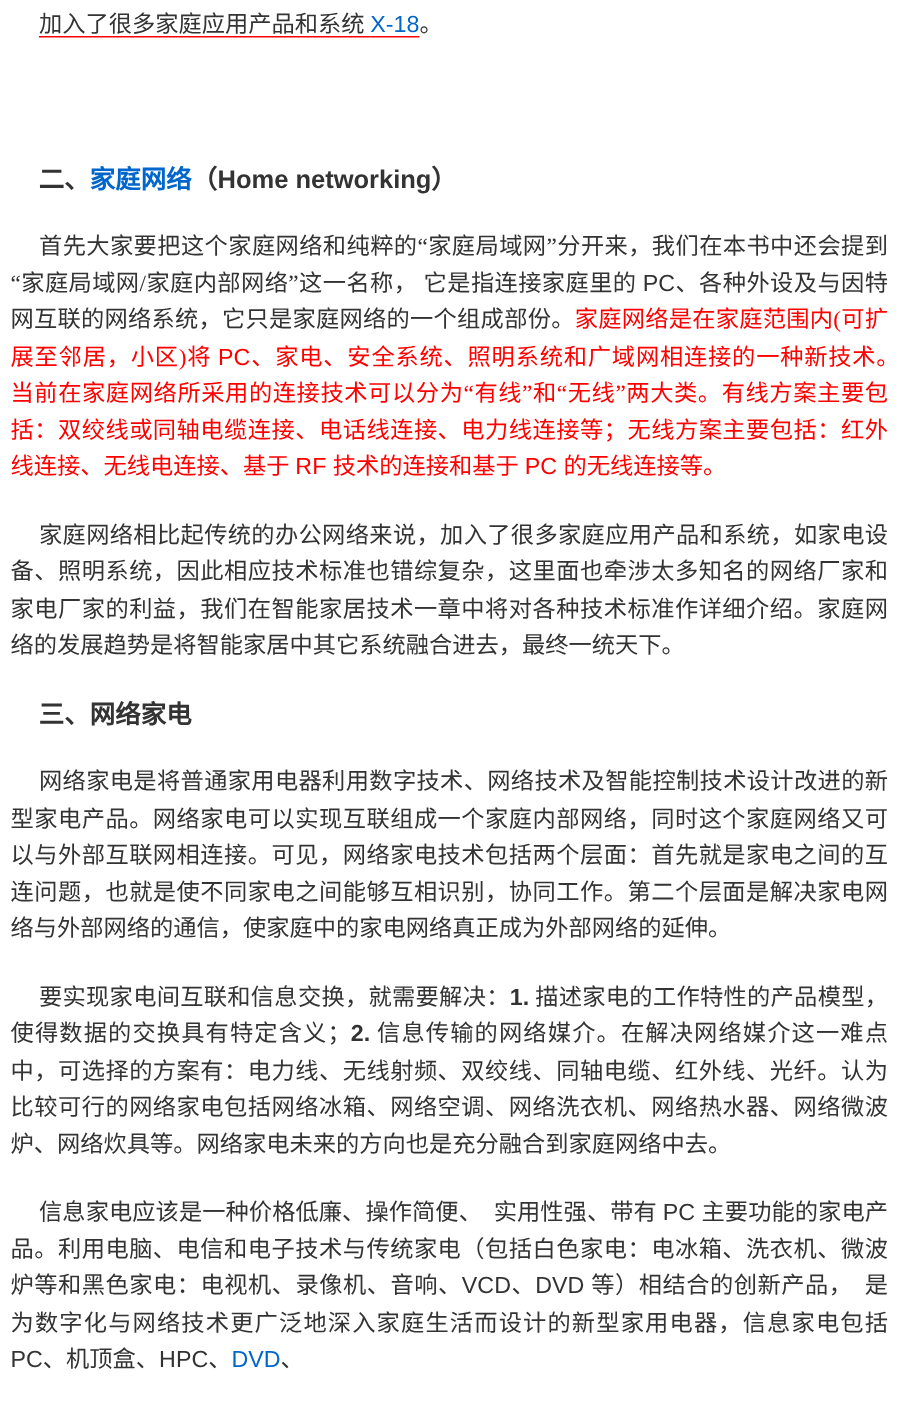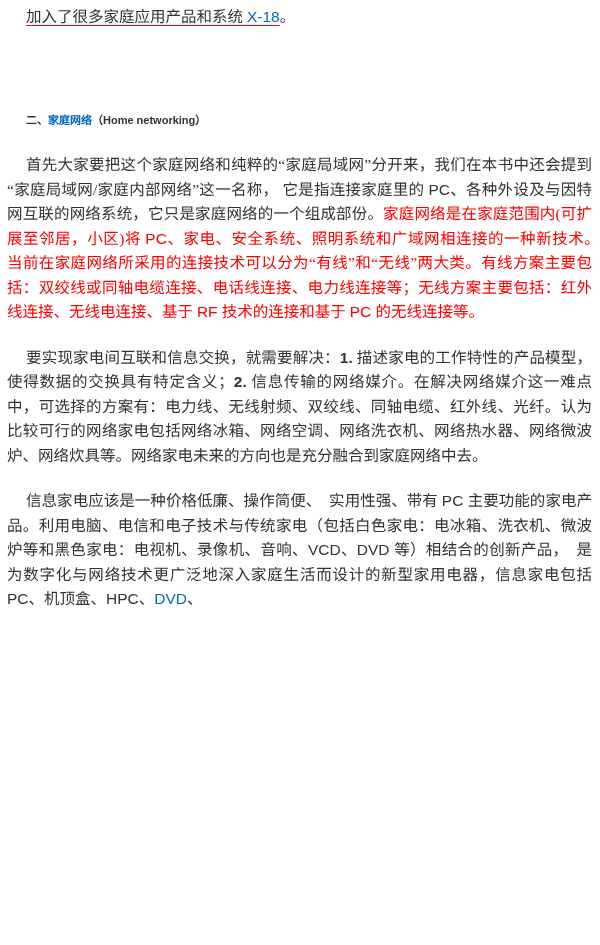--- a/index.html
+++ b/index.html
@@ -18,21 +18,21 @@
     padding:5px 8px 0 7px;
     font-family:"Liberation Serif","DejaVu Serif",serif;
     font-size:15.5px;
     line-height:24.5px;
     color:var(--text);
     text-align:justify;
   }
   .block{margin:21px 0 0 0;text-indent:19px;}
   .intro{margin-top:0;}
   h2.block{
-    font-size:11px;
+    font-size:17px;
     font-weight:bold;
     margin:21px 0 0 0;
   }
   .mt-xl{margin-top:78px !important;}
   .red{color:var(--red);}
   .link{
     color:var(--link);
     font-family:"Liberation Sans","DejaVu Sans",sans-serif;
     cursor:pointer;
   }
@@ -48,20 +48,23 @@
 </head>
 <body>
 
 <div class="doc">
   <p class="block intro"><span class="u-red">加入了很多家庭应用产品和系统 </span><span class="u-red link">X-18</span><span>。</span></p>
 
   <h2 class="block mt-xl"><span>二、</span><span class="link">家庭网络</span><span>（<span class="lat">Home networking</span>）</span></h2>
 
   <p class="block"><span>首先大家要把这个家庭网络和纯粹的“家庭局域网”分开来，我们在本书中还会提到“家庭局域网/家庭内部网络”这一名称， 它是指连接家庭里的 <span class="lat">PC</span>、各种外设及与因特网互联的网络系统，它只是家庭网络的一个组成部份。</span><span class="red">家庭网络是在家庭范围内(可扩展至邻居，小区)将 <span class="lat">PC</span>、家电、安全系统、照明系统和广域网相连接的一种新技术。　当前在家庭网络所采用的连接技术可以分为“有线”和“无线”两大类。有线方案主要包括：双绞线或同轴电缆连接、电话线连接、电力线连接等；无线方案主要包括：红外线连接、无线电连接、基于 <span class="lat">RF </span>技术的连接和基于 <span class="lat">PC </span>的无线连接等。</span></p>
 
+  <p class="block"><span>家庭网络相比起传统的办公网络来说，加入了很多家庭应用产品和系统，如家电设备、照明系统，因此相应技术标准也错综复杂，这里面也牵涉太多知名的网络厂家和家电厂家的利益，我们在智能家居技术一章中将对各种技术标准作详细介绍。家庭网络的发展趋势是将智能家居中其它系统融合进去，最终一统天下。</span></p>
 
+  <h2 class="block"><span>三、网络家电</span></h2>
 
+  <p class="block"><span>网络家电是将普通家用电器利用数字技术、网络技术及智能控制技术设计改进的新型家电产品。网络家电可以实现互联组成一个家庭内部网络，同时这个家庭网络又可以与外部互联网相连接。可见，网络家电技术包括两个层面：首先就是家电之间的互连问题，也就是使不同家电之间能够互相识别，协同工作。第二个层面是解决家电网络与外部网络的通信，使家庭中的家电网络真正成为外部网络的延伸。</span></p>
 
   <p class="block"><span>要实现家电间互联和信息交换，就需要解决：</span><span class="num"><span class="lat">1.</span></span><span> 描述家电的工作特性的产品模型，使得数据的交换具有特定含义；</span><span class="num"><span class="lat">2.</span></span><span> 信息传输的网络媒介。在解决网络媒介这一难点中，可选择的方案有：电力线、无线射频、双绞线、同轴电缆、红外线、光纤。认为比较可行的网络家电包括网络冰箱、网络空调、网络洗衣机、网络热水器、网络微波炉、网络炊具等。网络家电未来的方向也是充分融合到家庭网络中去。</span></p>
 
 
   <p class="block"><span>信息家电应该是一种价格低廉、操作简便、　实用性强、带有 <span class="lat">PC </span>主要功能的家电产品。利用电脑、电信和电子技术与传统家电（包括白色家电：电冰箱、洗衣机、微波炉等和黑色家电：电视机、录像机、音响、<span class="lat">VCD</span>、<span class="lat">DVD </span>等）相结合的创新产品，　是为数字化与网络技术更广泛地深入家庭生活而设计的新型家用电器，信息家电包括 <span class="lat">PC</span>、机顶盒、<span class="lat">HPC</span>、</span><span class="link">DVD</span><span>、</span></p>
 </div>
 
 </body></html>

